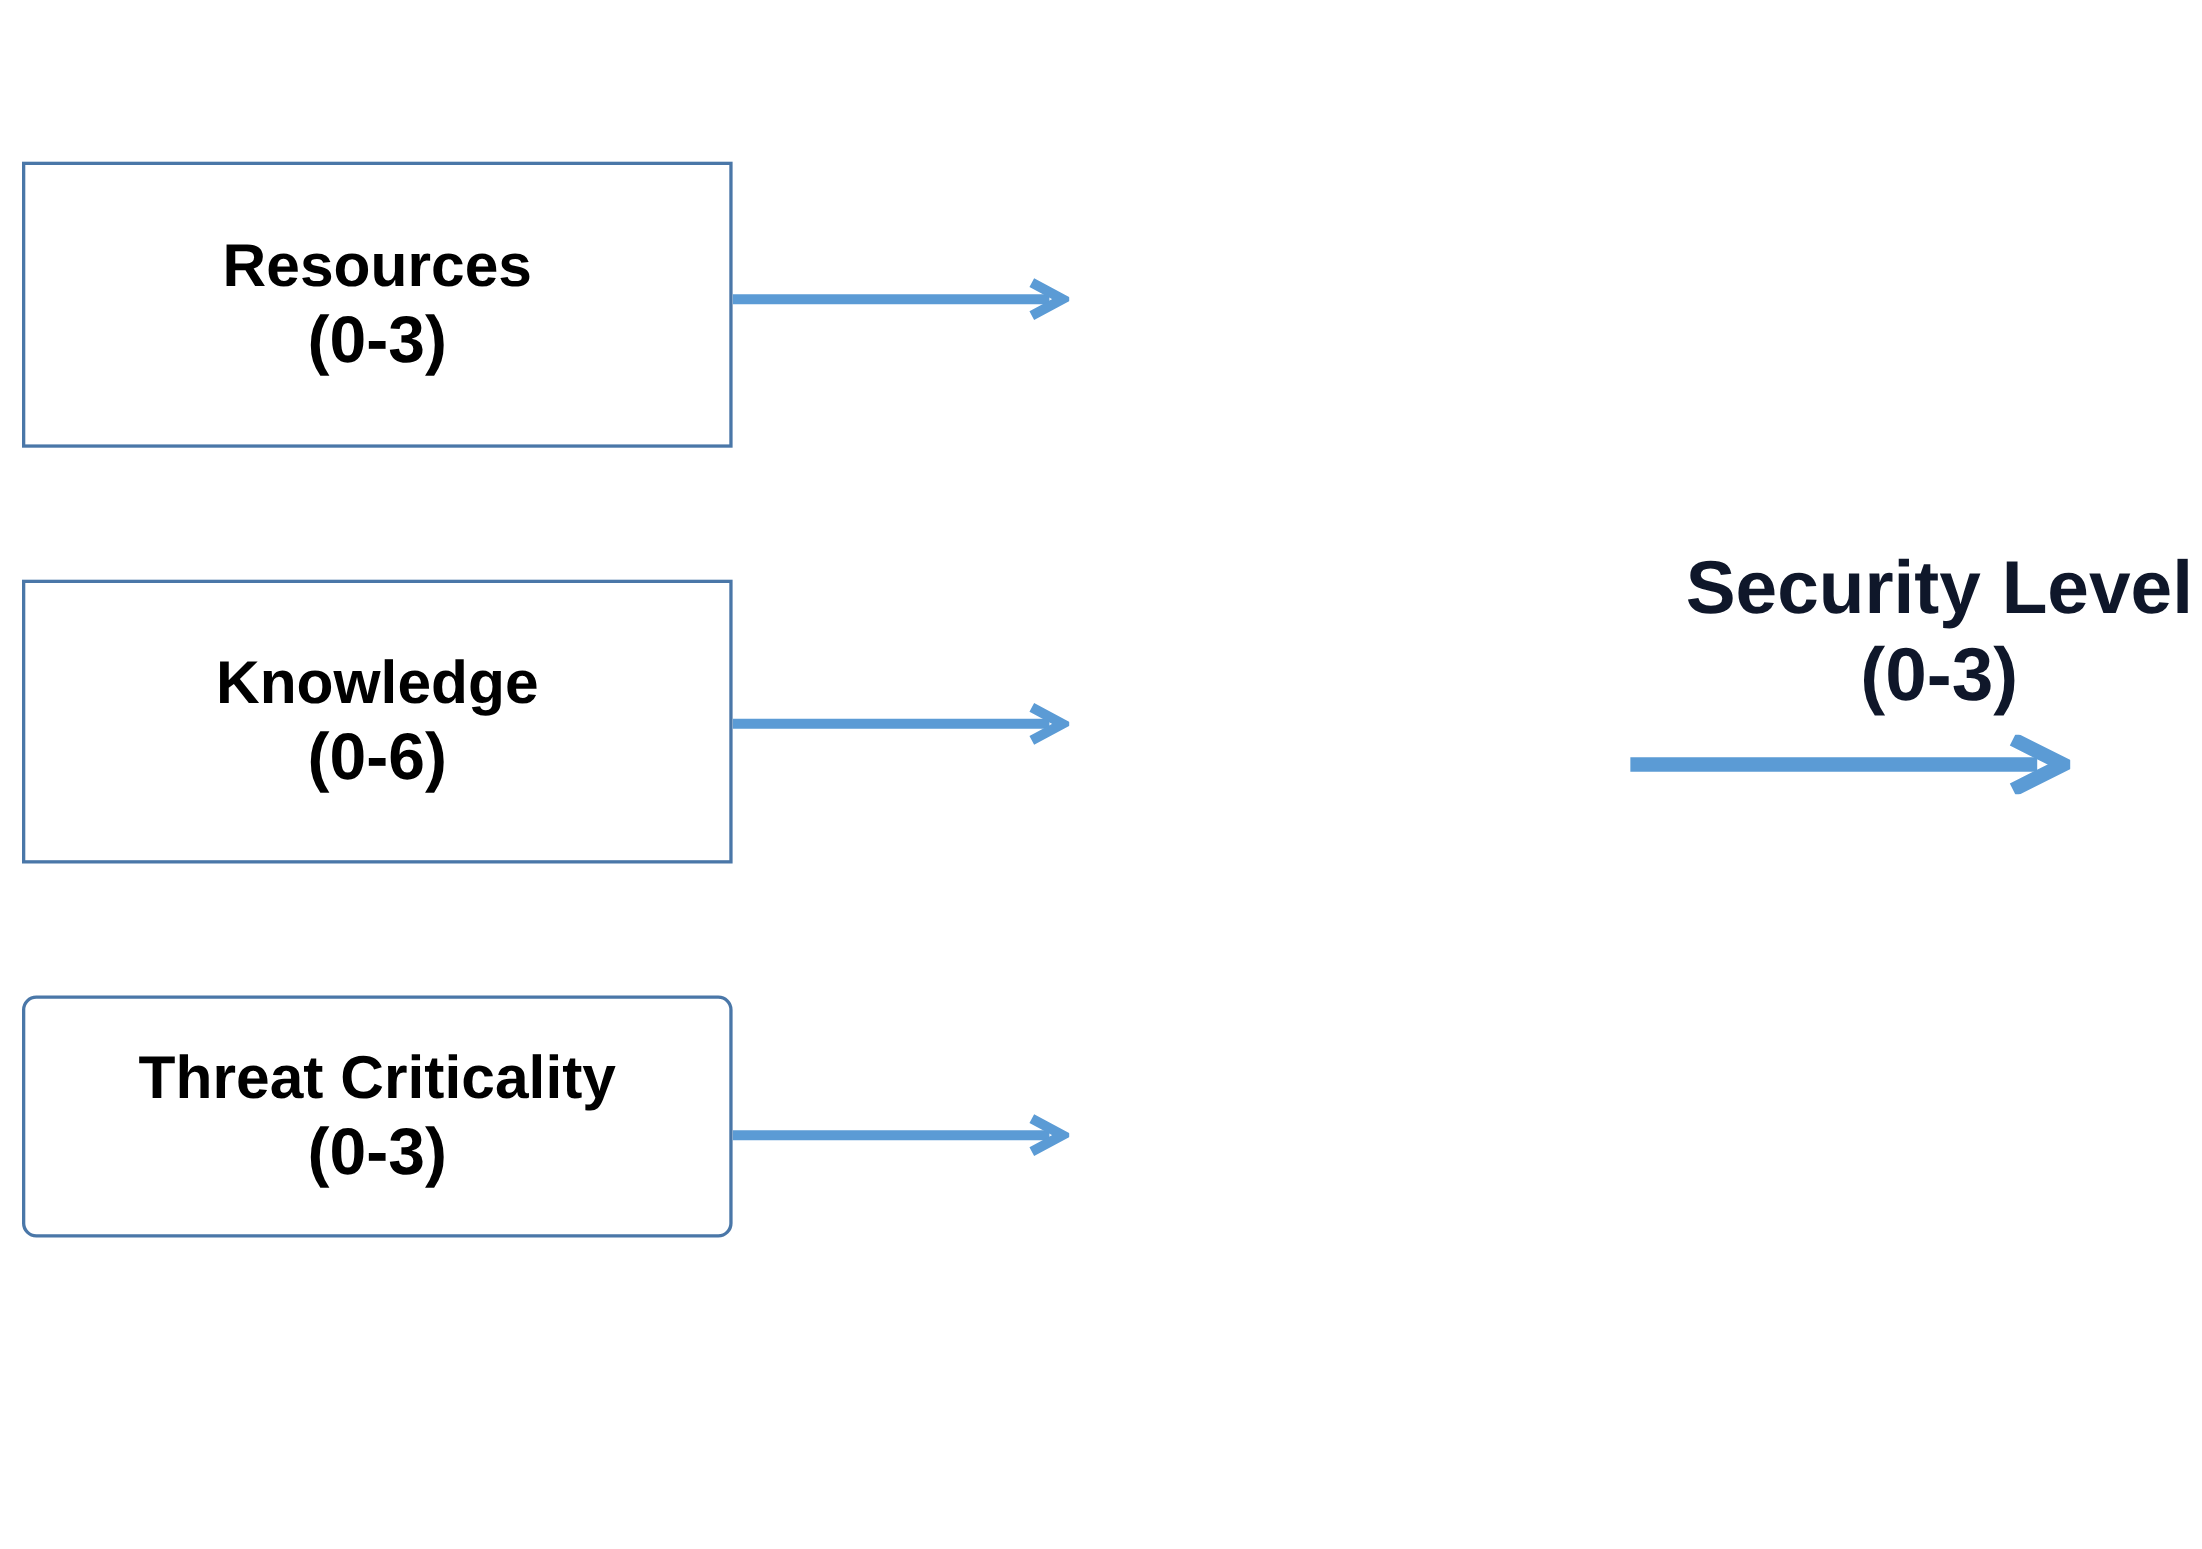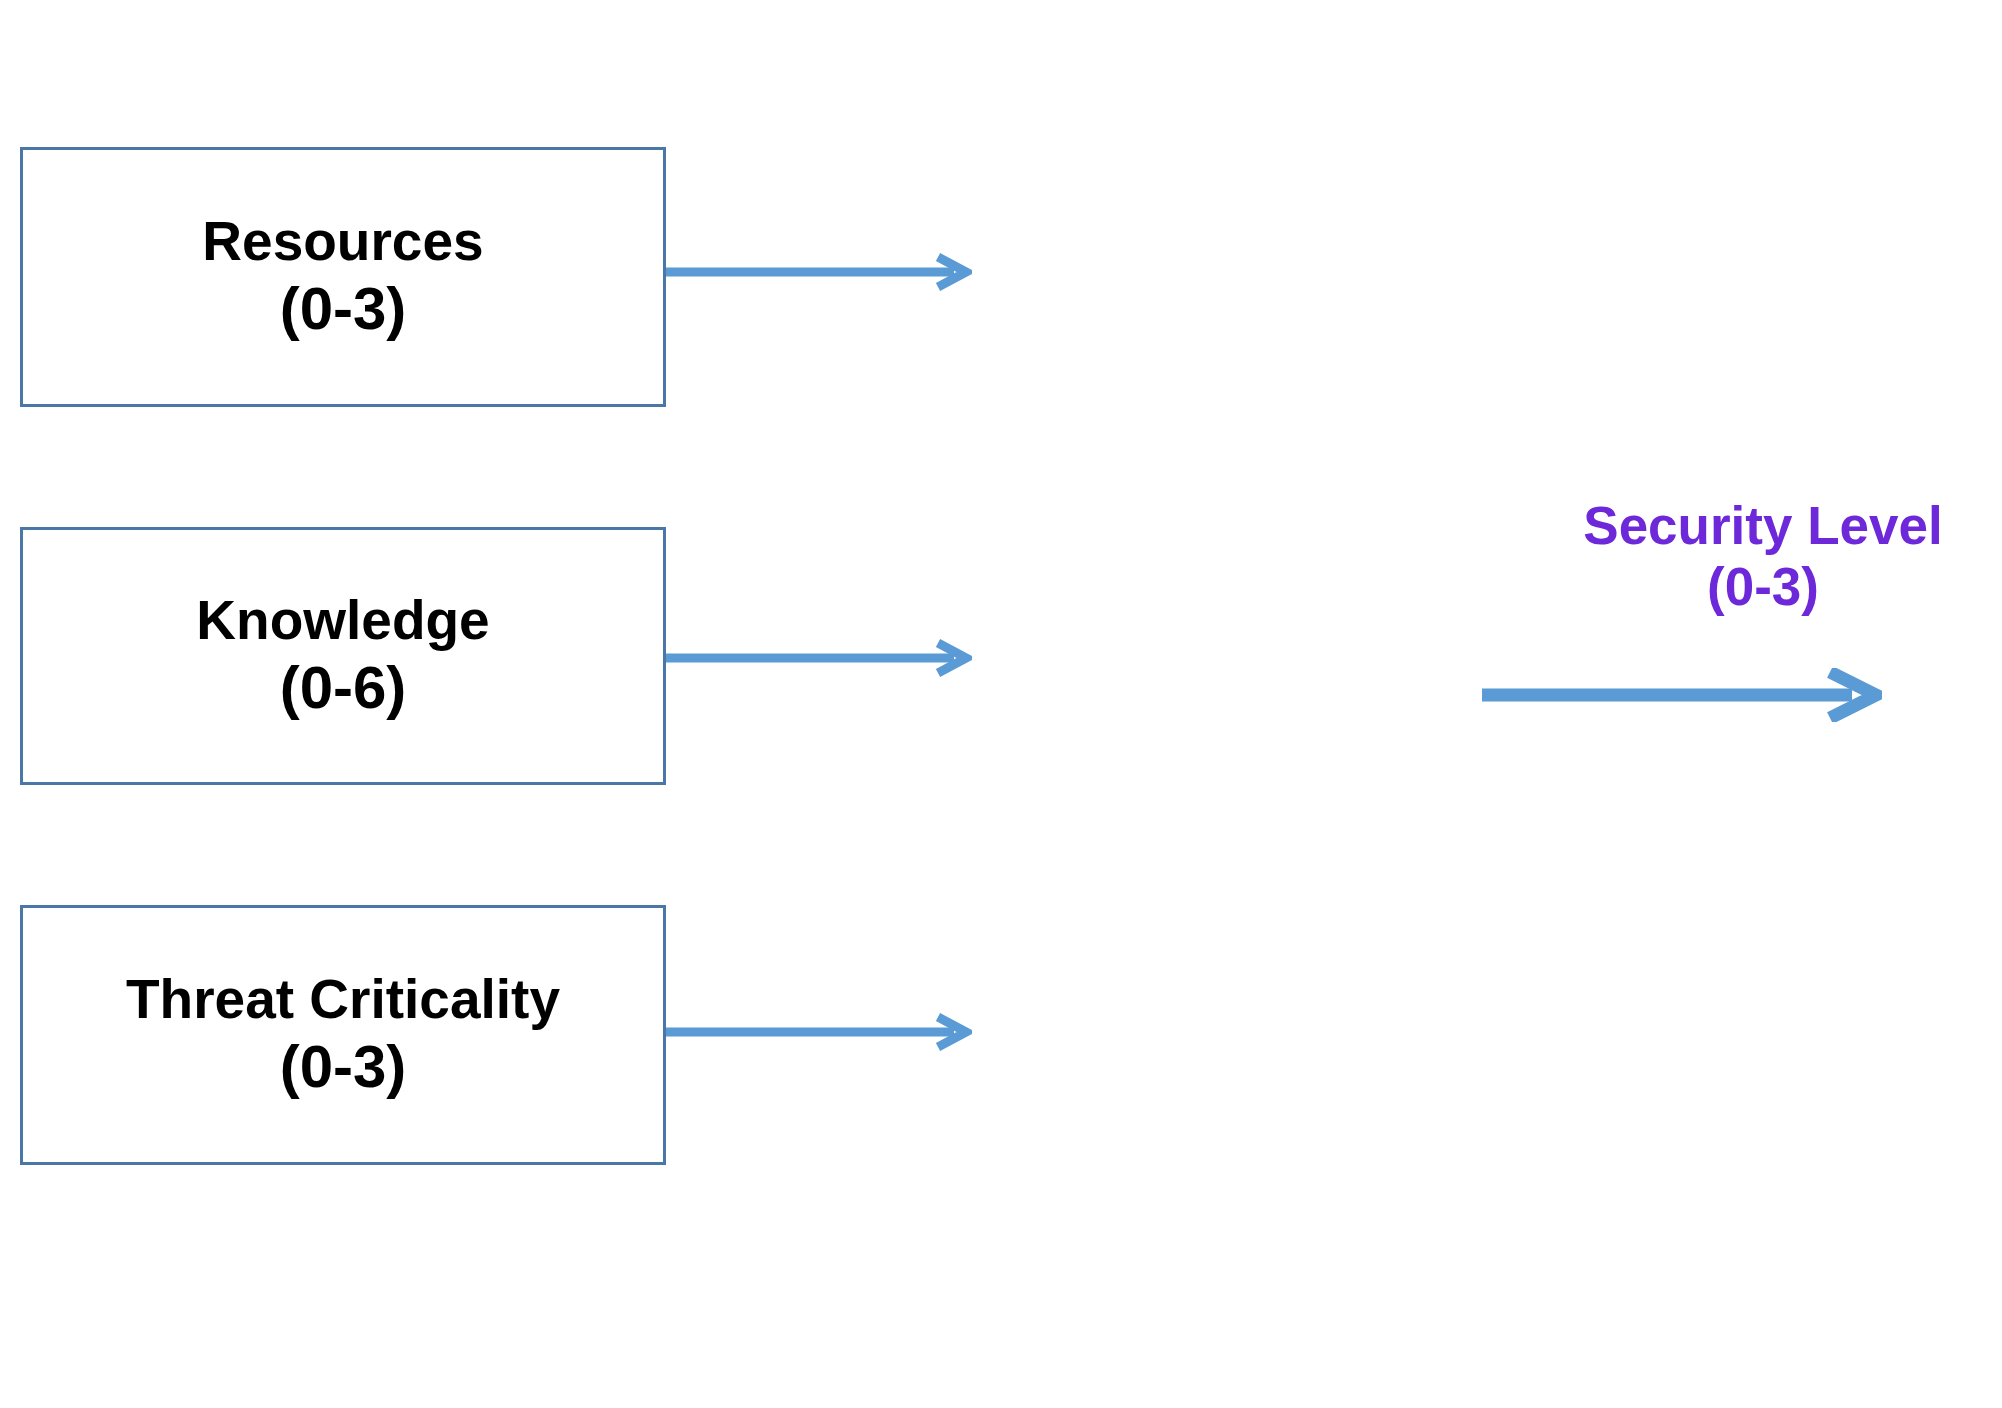--- a/index.html
+++ b/index.html
@@ -46,36 +46,36 @@
     height: 1375px;
     border: 3px solid #4a77a8;
   }
   .matrix-box .node-label {
     font-size: 62px;
     line-height: 1.22;
   }
 
   .box-resources  { left: 20px; top: 147px;  width: 646px; height: 260px; }
   .box-knowledge  { left: 20px; top: 527px;  width: 646px; height: 258px; }
-  .box-threat     { left: 20px; top: 905px;  width: 646px; height: 260px; }
+  .box-threat     { left: 20px; top: 905px;  width: 646px; height: 220px; border-radius: 13px; }
 
   .arrow {
     position: absolute;
     height: 40px;
     pointer-events: none;
   }
   .arrow svg { display: block; width: 100%; height: 100%; }
 
   .output-label {
     position: absolute;
     font-family: "Liberation Sans", sans-serif;
     font-weight: bold;
-    font-size: 53px;
+    font-size: 68px;
     line-height: 1.16;
-    color: #6d28d9;
+    color: #0f172a;
     text-align: center;
     white-space: nowrap;
   }
 </style>
 </head>
 <body>
 
 <div id="canvas">
 
   <div class="node-box input-box box-resources">

